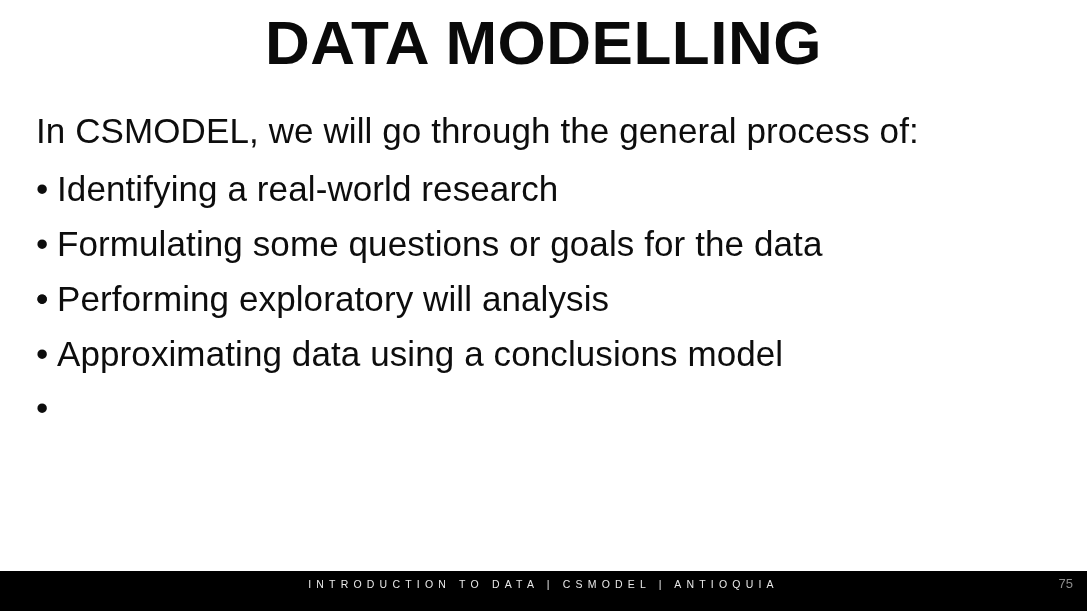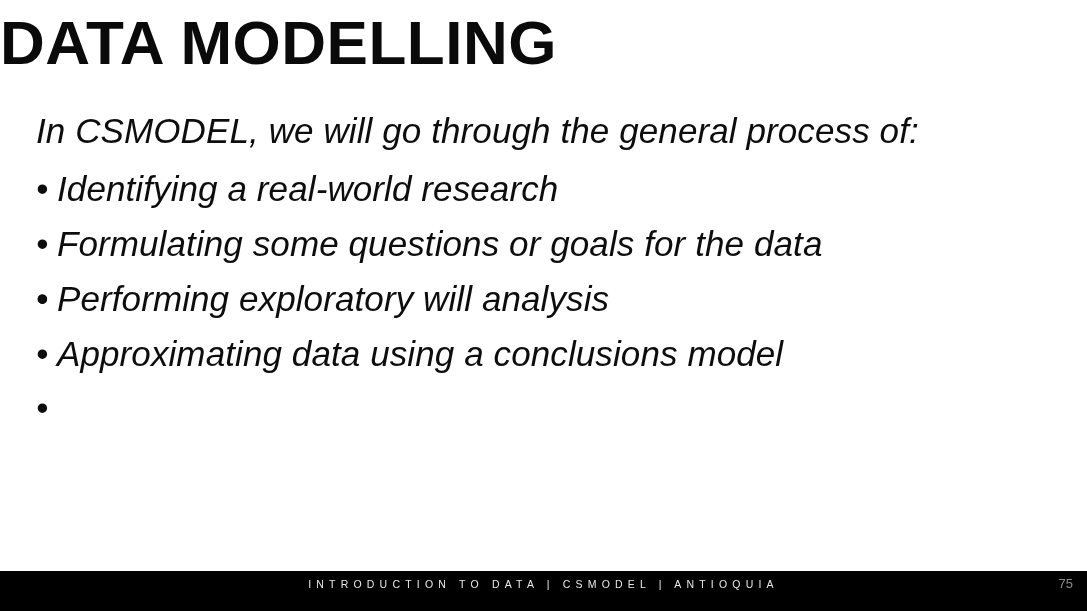--- a/index.html
+++ b/index.html
@@ -15,34 +15,34 @@
     width: 1087px;
     height: 611px;
     background: #ffffff;
     overflow: hidden;
   }
   .slide-title {
     position: absolute;
     top: 8px;
     left: 0;
     width: 1087px;
+    text-align: center;
     font-family: "Liberation Sans", sans-serif;
     font-size: 62px;
     font-weight: 700;
     letter-spacing: 0.5px;
     color: #0a0a0a;
     line-height: 1.12;
     white-space: nowrap;
   }
   .body-block {
     position: absolute;
     top: 104px;
     left: 36px;
     width: 1010px;
-    font-style: italic;
   }
   .intro-line {
     font-size: 35px;
     font-weight: 400;
     color: #0d0d0d;
     line-height: 1.55;
     letter-spacing: 0.1px;
     margin-bottom: 4px;
     white-space: nowrap;
   }

